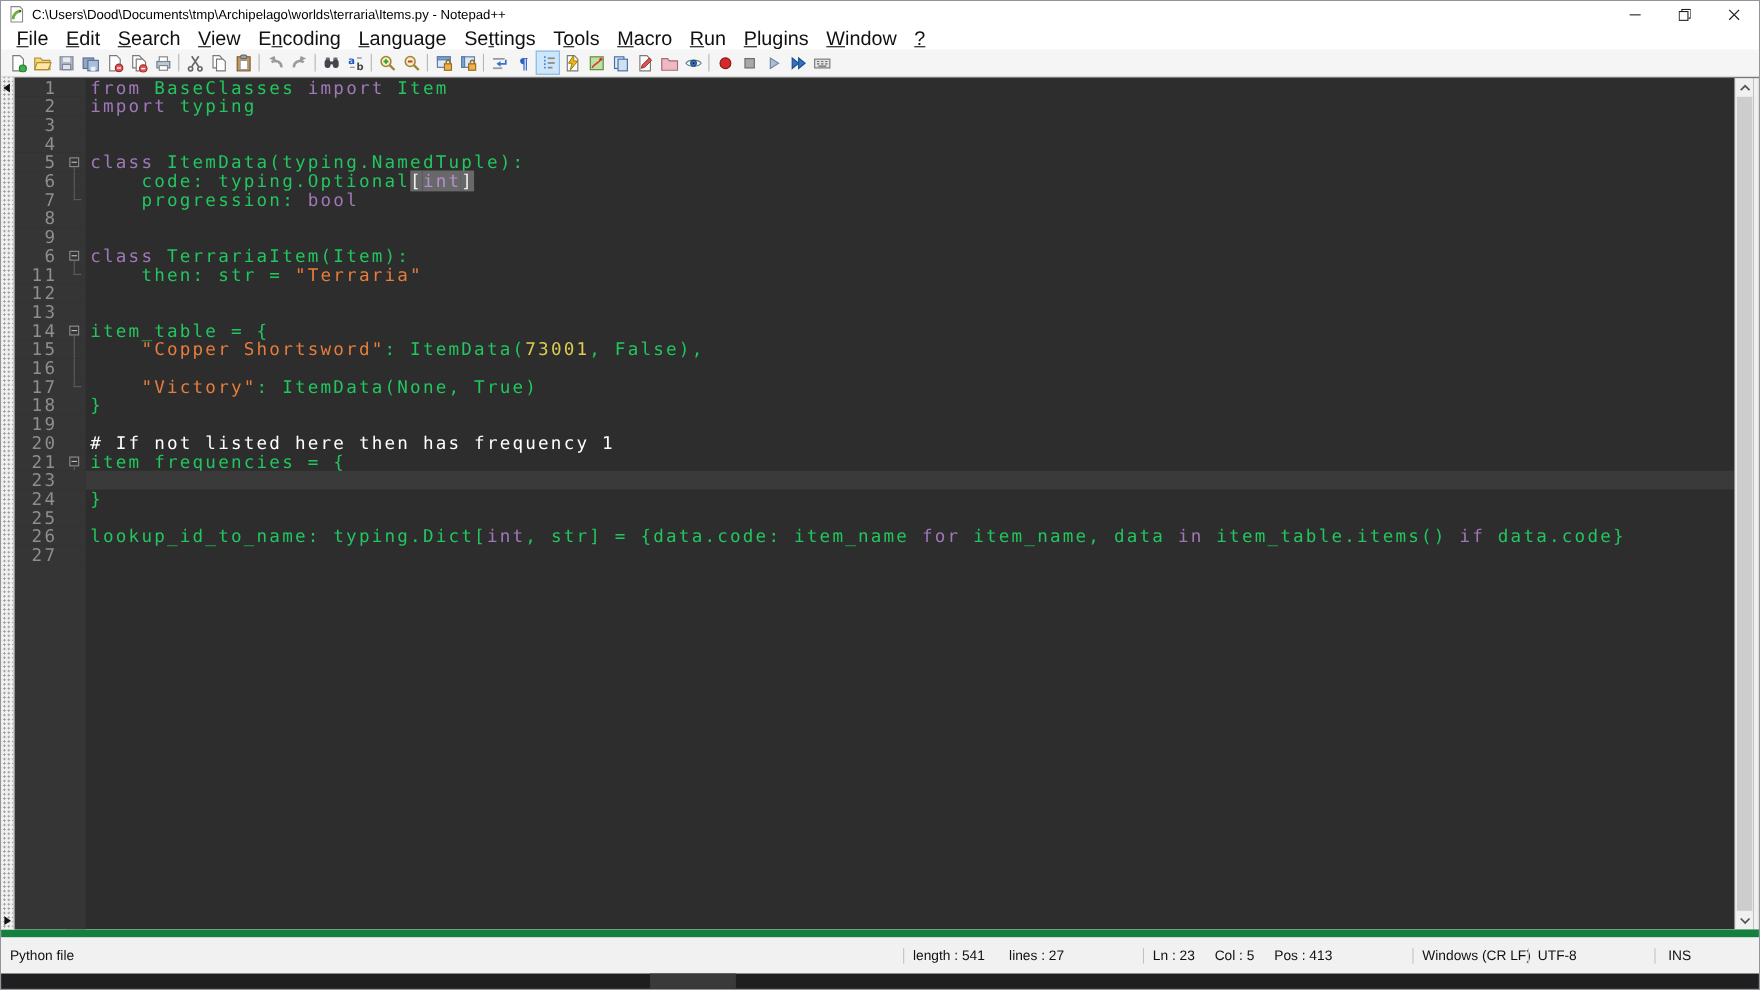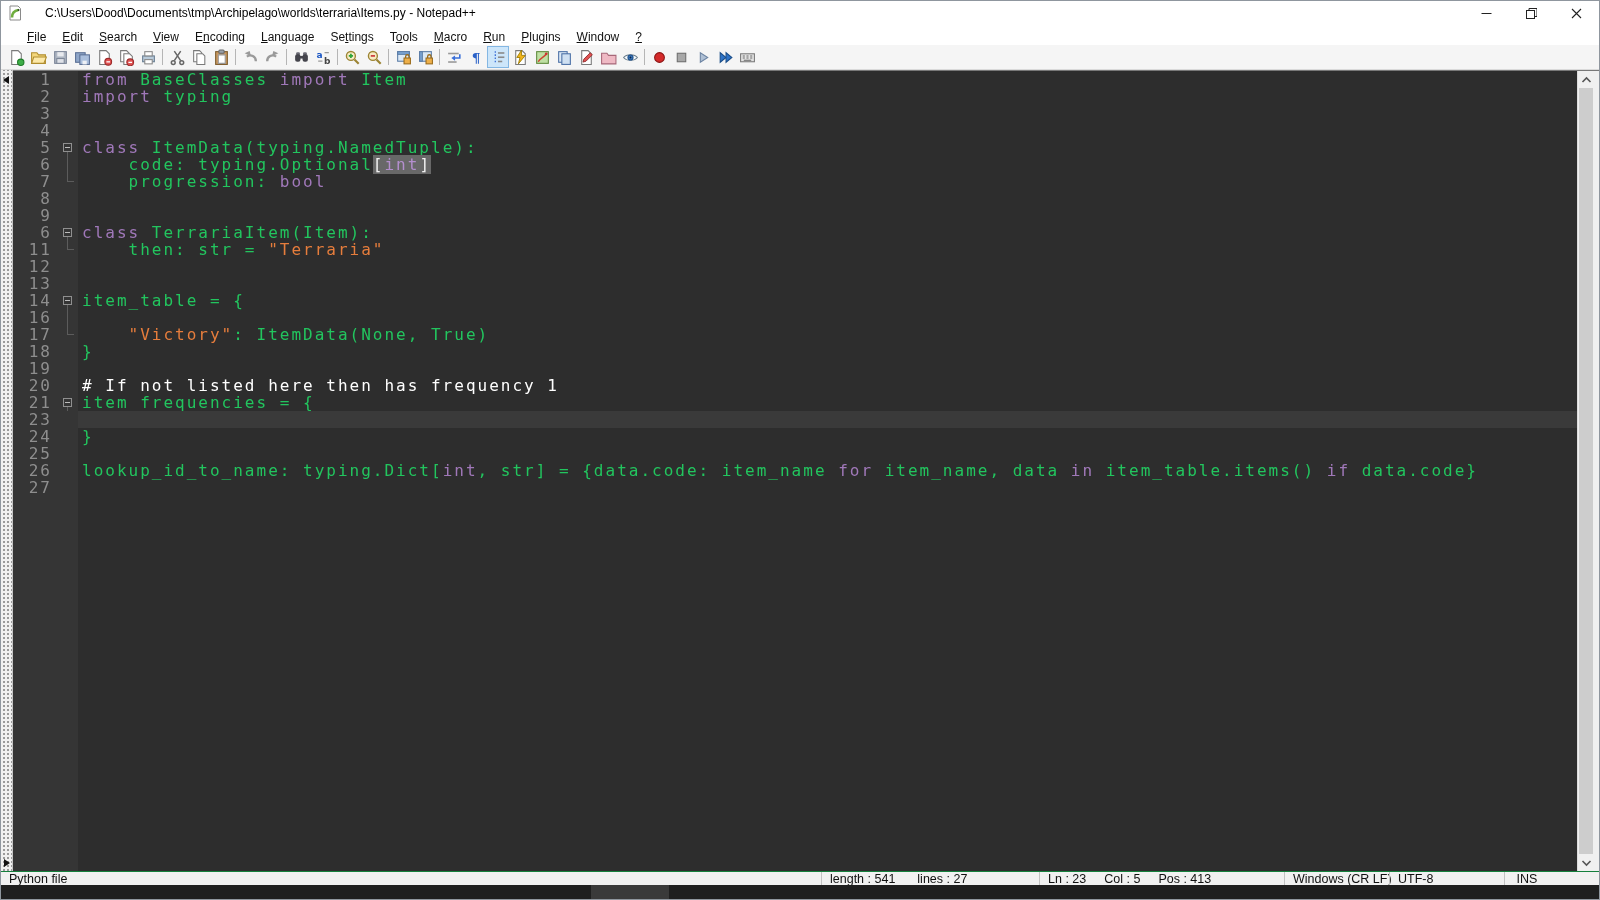--- a/index.html
+++ b/index.html
@@ -1,24 +1,24 @@
 <!DOCTYPE html>
 <html><head>
 <meta charset="utf-8">
 <style>
   html,body{margin:0;padding:0;width:1600px;height:900px;overflow:hidden;background:#fff;}
   *{box-sizing:border-box;}
   .window{width:1600px;height:900px;display:flex;flex-direction:column;font-family:"Liberation Sans",sans-serif;border:1px solid #8f969e;}
   
-  .titlebar{height:24px;background:#fff;display:flex;align-items:center;padding-left:6px;gap:22px;flex:none;}
+  .titlebar{height:24px;background:#fff;display:flex;align-items:center;padding-left:6px;gap:6px;flex:none;}
   .titlebar .title{font-size:12px;color:#000;white-space:nowrap;}
   .win-controls{margin-left:auto;display:flex;height:100%;}
   .win-btn{width:45px;height:100%;display:flex;align-items:center;justify-content:center;}
   
-  .menubar{height:20px;background:#fff;display:flex;align-items:flex-end;padding-left:18px;flex:none;font-size:12px;color:#111;}
+  .menubar{height:20px;background:#fff;display:flex;align-items:center;padding-left:6px;flex:none;font-size:18px;color:#111;}
   .menu-item{padding:1px 8px;white-space:nowrap;}
   .menu-item u{text-decoration:underline;}
   
   .toolbar{height:25px;background:#f5f5f5;border-bottom:1px solid #dadada;display:flex;align-items:center;padding-left:4px;flex:none;}
   .tb-btn{width:22px;height:22px;display:flex;align-items:center;justify-content:center;border:1px solid transparent;}
   .tb-btn.active{background:#cde6fa;border:1px solid #84b7e3;}
   .tb-sep{width:1px;height:16px;background:#b5b5b5;margin:0 3px;flex:none;}
   
   .content{flex:1;display:flex;min-height:0;}
   .dock-strip{width:12px;flex:none;background-color:#f0f0f0;background-image:radial-gradient(#9a9a9a 0.8px,transparent 0.9px);background-size:4px 4px;background-position:1px 2px;border-right:1px solid #c6c6c6;position:relative;}
@@ -44,21 +44,21 @@
   .fbox::after{content:"";position:absolute;left:1px;right:1px;top:3px;height:1px;background:#bdbdbd;}
   .ftail{position:absolute;left:7px;top:13px;bottom:0;width:1px;background:#5c5c5c;}
   .fv{position:absolute;left:7px;top:0;width:1px;height:17px;background:#5c5c5c;}
   .fe{position:absolute;left:7px;top:0;width:7px;height:9px;border-left:1px solid #5c5c5c;border-bottom:1px solid #5c5c5c;}
   
   .vscroll{width:17px;flex:none;background:#f0f0f0;display:flex;flex-direction:column;border-left:1px solid #dcdcdc;}
   .scroll-arrow{height:17px;flex:none;display:flex;align-items:center;justify-content:center;}
   .scroll-thumb{flex:1;background:#cdcdcd;margin:0 1px;}
   .right-frame{width:5px;flex:none;background:#f0f0f0;}
   
-  .statusbar{height:14px;flex:none;background:#f1f1f1;border-top:1px solid #15803d;display:flex;align-items:flex-start;font-size:12.5px;color:#111;}
+  .statusbar{height:40px;flex:none;background:#f1f1f1;border-top:7px solid #15803d;display:flex;align-items:center;font-size:12.5px;color:#111;}
   .seg{display:flex;align-items:center;padding:0 8px;white-space:nowrap;}
   .seg + .seg{border-left:1px solid #c2c2c2;}
   .seg-doc{flex:1;}
   .seg-len{width:218px;gap:22px;}
   .seg-pos{width:245px;gap:18px;}
   .seg-eol{width:105px;}
   .seg-enc{width:115px;}
   .seg-ins{width:45px;justify-content:center;}
   .seg-tail{width:50px;}
   
@@ -351,20 +351,21 @@
             <div class="line"><span class="ln">5</span><span class="fold"><span class="fbox"></span><span class="ftail"></span></span><span class="lc"><span class="sg-k">class</span><span class="sg-d"> ItemData(typing.NamedTuple):</span></span></div>
             <div class="line"><span class="ln">6</span><span class="fold"><span class="fv"></span></span><span class="lc"><span class="sg-d">    code: typing.Optional</span><span class="sg-h">[</span><span class="sg-hk">int</span><span class="sg-h">]</span></span></div>
             <div class="line"><span class="ln">7</span><span class="fold"><span class="fe"></span></span><span class="lc"><span class="sg-d">    progression: </span><span class="sg-k">bool</span></span></div>
             <div class="line"><span class="ln">8</span><span class="fold"></span><span class="lc"></span></div>
             <div class="line"><span class="ln">9</span><span class="fold"></span><span class="lc"></span></div>
             <div class="line"><span class="ln">6</span><span class="fold"><span class="fbox"></span><span class="ftail"></span></span><span class="lc"><span class="sg-k">class</span><span class="sg-d"> TerrariaItem(Item):</span></span></div>
             <div class="line"><span class="ln">11</span><span class="fold"><span class="fe"></span></span><span class="lc"><span class="sg-d">    then: str = </span><span class="sg-s">"Terraria"</span></span></div>
             <div class="line"><span class="ln">12</span><span class="fold"></span><span class="lc"></span></div>
             <div class="line"><span class="ln">13</span><span class="fold"></span><span class="lc"></span></div>
             <div class="line"><span class="ln">14</span><span class="fold"><span class="fbox"></span><span class="ftail"></span></span><span class="lc"><span class="sg-d">item_table = {</span></span></div>
+            <div class="line"><span class="ln">15</span><span class="fold"><span class="fv"></span></span><span class="lc"><span class="sg-d">    </span><span class="sg-s">"Copper Shortsword"</span><span class="sg-d">: ItemData(</span><span class="sg-n">73001</span><span class="sg-d">, False),</span></span></div>
             <div class="line"><span class="ln">16</span><span class="fold"><span class="fv"></span></span><span class="lc"></span></div>
             <div class="line"><span class="ln">17</span><span class="fold"><span class="fe"></span></span><span class="lc"><span class="sg-d">    </span><span class="sg-s">"Victory"</span><span class="sg-d">: ItemData(None, True)</span></span></div>
             <div class="line"><span class="ln">18</span><span class="fold"></span><span class="lc"><span class="sg-d">}</span></span></div>
             <div class="line"><span class="ln">19</span><span class="fold"></span><span class="lc"></span></div>
             <div class="line"><span class="ln">20</span><span class="fold"></span><span class="lc"><span class="sg-c"># If not listed here then has frequency 1</span></span></div>
             <div class="line"><span class="ln">21</span><span class="fold"><span class="fbox"></span><span class="ftail"></span></span><span class="lc"><span class="sg-d">item_frequencies = {</span></span></div>
             <div class="line cur"><span class="ln">23</span><span class="fold"></span><span class="lc"></span></div>
             <div class="line"><span class="ln">24</span><span class="fold"></span><span class="lc"><span class="sg-d">}</span></span></div>
             <div class="line"><span class="ln">25</span><span class="fold"></span><span class="lc"></span></div>
             <div class="line"><span class="ln">26</span><span class="fold"></span><span class="lc"><span class="sg-d">lookup_id_to_name: typing.Dict[</span><span class="sg-k">int</span><span class="sg-d">, str] = {data.code: item_name </span><span class="sg-k">for</span><span class="sg-d"> item_name, data </span><span class="sg-k">in</span><span class="sg-d"> item_table.items() </span><span class="sg-k">if</span><span class="sg-d"> data.code}</span></span></div>

